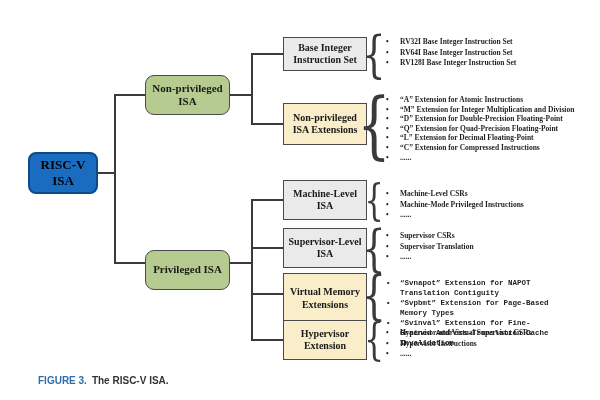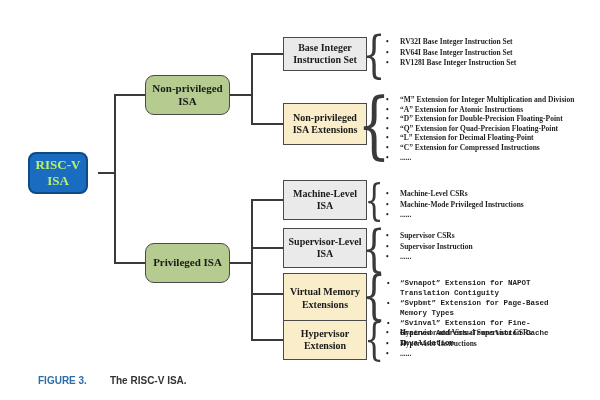--- a/index.html
+++ b/index.html
@@ -7,22 +7,22 @@
     position:relative; width:600px; height:400px; background:#fff;
     font-family:"Liberation Serif", serif; overflow:hidden;
   }
   .node {
     position:absolute; box-sizing:border-box;
     display:flex; align-items:center; justify-content:center;
     text-align:center; font-weight:bold; white-space:pre-line;
     color:#1a1a1a; line-height:1.22;
   }
   .node.root {
-    left:28px; top:152px; width:60px; height:42px;
-    background:var(--node-blue,#1a6cc0); color:#bef264;
+    left:28px; top:152px; width:70px; height:42px;
+    background:var(--node-blue,#1a6cc0); color:#000000;
     border:2px solid #0e4a86; border-radius:8px; font-size:13px;
   }
   .node.branch {
     width:85px; height:40px; background:var(--node-green,#b6cb90);
     border:1.5px solid #4a4a4a; border-radius:9px; font-size:11px;
   }
   .node.leaf {
     left:283px; width:84px; border:1.5px solid #4a4a4a; font-size:10px;
   }
   .leaf.gray  { background:var(--node-gray,#eaeaea); }
@@ -48,21 +48,21 @@
   .blist li::before { content:"\2022"; display:inline-block; width:14px; text-indent:0; }
   #list-npe li { line-height:9.6px; }
   #list-vme { width:172px;font-family:Liberation Mono, monospace; }
   #list-vme li { line-height:10px; }
 
   .caption {
     position:absolute; left:30px; top:375px;
     font-family:"Liberation Sans", sans-serif; font-weight:bold; font-size:10px;
     color:#333333;
   }
-  .caption .lbl { color:var(--caption-blue,#2f6da6); margin-right:23px;padding-left:8px; }
+  .caption .lbl { color:var(--caption-blue,#2f6da6); margin-right:5px;padding-left:8px; }
 </style>
 </head>
 <body>
 
 <div id="canvas">
 
   <div class="line h" style="left:98px;top:172px;width:17px;"></div>
   <div class="line v" style="left:114px;top:94px;height:170px;"></div>
   <div class="line h" style="left:114px;top:94px;width:31px;"></div>
   <div class="line h" style="left:114px;top:262px;width:31px;"></div>
@@ -75,21 +75,21 @@
   <div class="line h" style="left:251px;top:199px;width:32px;"></div>
   <div class="line h" style="left:251px;top:247px;width:32px;"></div>
   <div class="line h" style="left:251px;top:293px;width:32px;"></div>
   <div class="line h" style="left:251px;top:339px;width:32px;"></div>
 
   <div class="node root">RISC-V
 ISA</div>
 
   <div class="node branch" style="left:145px;top:75px;">Non-privileged
 ISA</div>
-  <div class="node branch" style="left:145px;top:243px;">Privileged ISA</div>
+  <div class="node branch" style="left:145px;top:250px;">Privileged ISA</div>
 
   <div class="node leaf gray" style="top:37px;height:34px;">Base Integer
 Instruction Set</div>
   <div class="node leaf cream" style="top:103px;height:42px;">Non-privileged
 ISA Extensions</div>
   <div class="node leaf gray" style="top:180px;height:40px;">Machine-Level
 ISA</div>
   <div class="node leaf gray" style="top:228px;height:40px;">Supervisor-Level
 ISA</div>
   <div class="node leaf cream" style="top:273px;height:51px;">Virtual Memory
@@ -104,38 +104,38 @@
   <div class="brace" style="top:270px;height:48px;font-size:53px;">{</div>
   <div class="brace" style="top:320px;height:40px;font-size:44px;">{</div>
 
   <ul class="blist" style="top:33px;">
     <li>RV32I Base Integer Instruction Set</li>
     <li>RV64I Base Integer Instruction Set</li>
     <li>RV128I Base Integer Instruction Set</li>
   </ul>
 
   <ul class="blist" id="list-npe" style="top:91px;">
+    <li>“A” Extension for Atomic Instructions</li>
     <li>“M” Extension for Integer Multiplication and Division</li>
-    <li>“A” Extension for Atomic Instructions</li>
     <li>“D” Extension for Double-Precision Floating-Point</li>
     <li>“Q” Extension for Quad-Precision Floating-Point</li>
     <li>“L” Extension for Decimal Floating-Point</li>
     <li>“C” Extension for Compressed Instructions</li>
     <li>......</li>
   </ul>
 
   <ul class="blist" style="top:185px;">
     <li>Machine-Level CSRs</li>
     <li>Machine-Mode Privileged Instructions</li>
     <li>......</li>
   </ul>
 
   <ul class="blist" style="top:227px;">
     <li>Supervisor CSRs</li>
-    <li>Supervisor Instruction</li>
+    <li>Supervisor Translation</li>
     <li>......</li>
   </ul>
 
   <ul class="blist" id="list-vme" style="top:274px;">
     <li>“Svnapot” Extension for NAPOT Translation Contiguity</li>
     <li>“Svpbmt” Extension for Page-Based Memory Types</li>
     <li>“Svinval” Extension for Fine-Grained Address-Translation Cache Invalidation</li>
   </ul>
 
   <ul class="blist" style="top:324px;">

